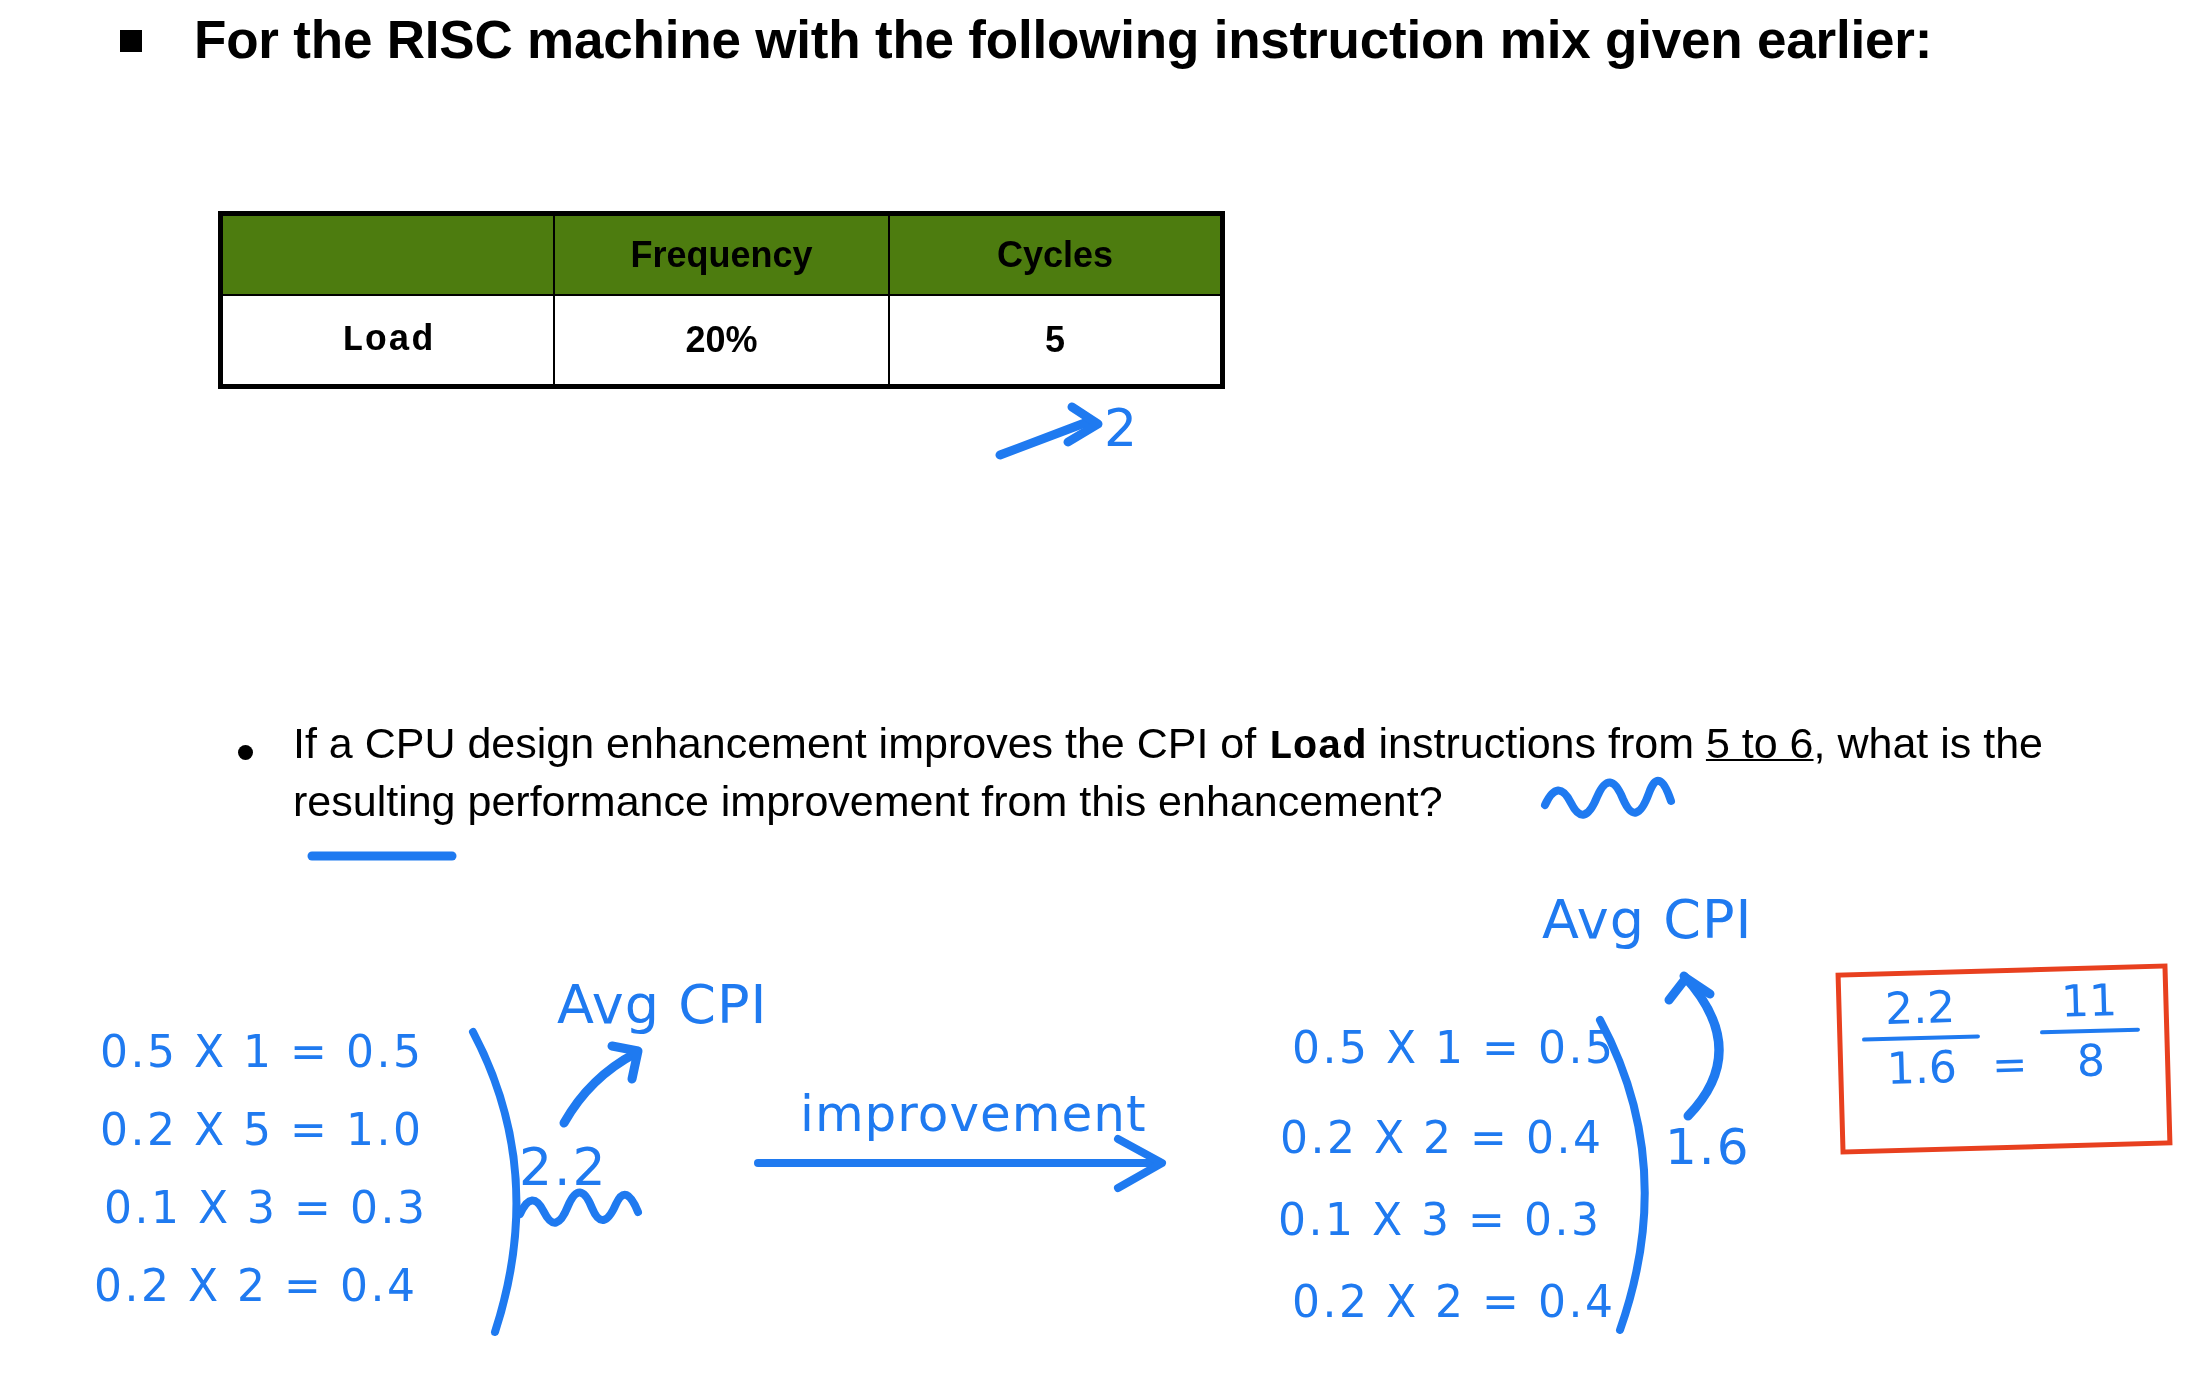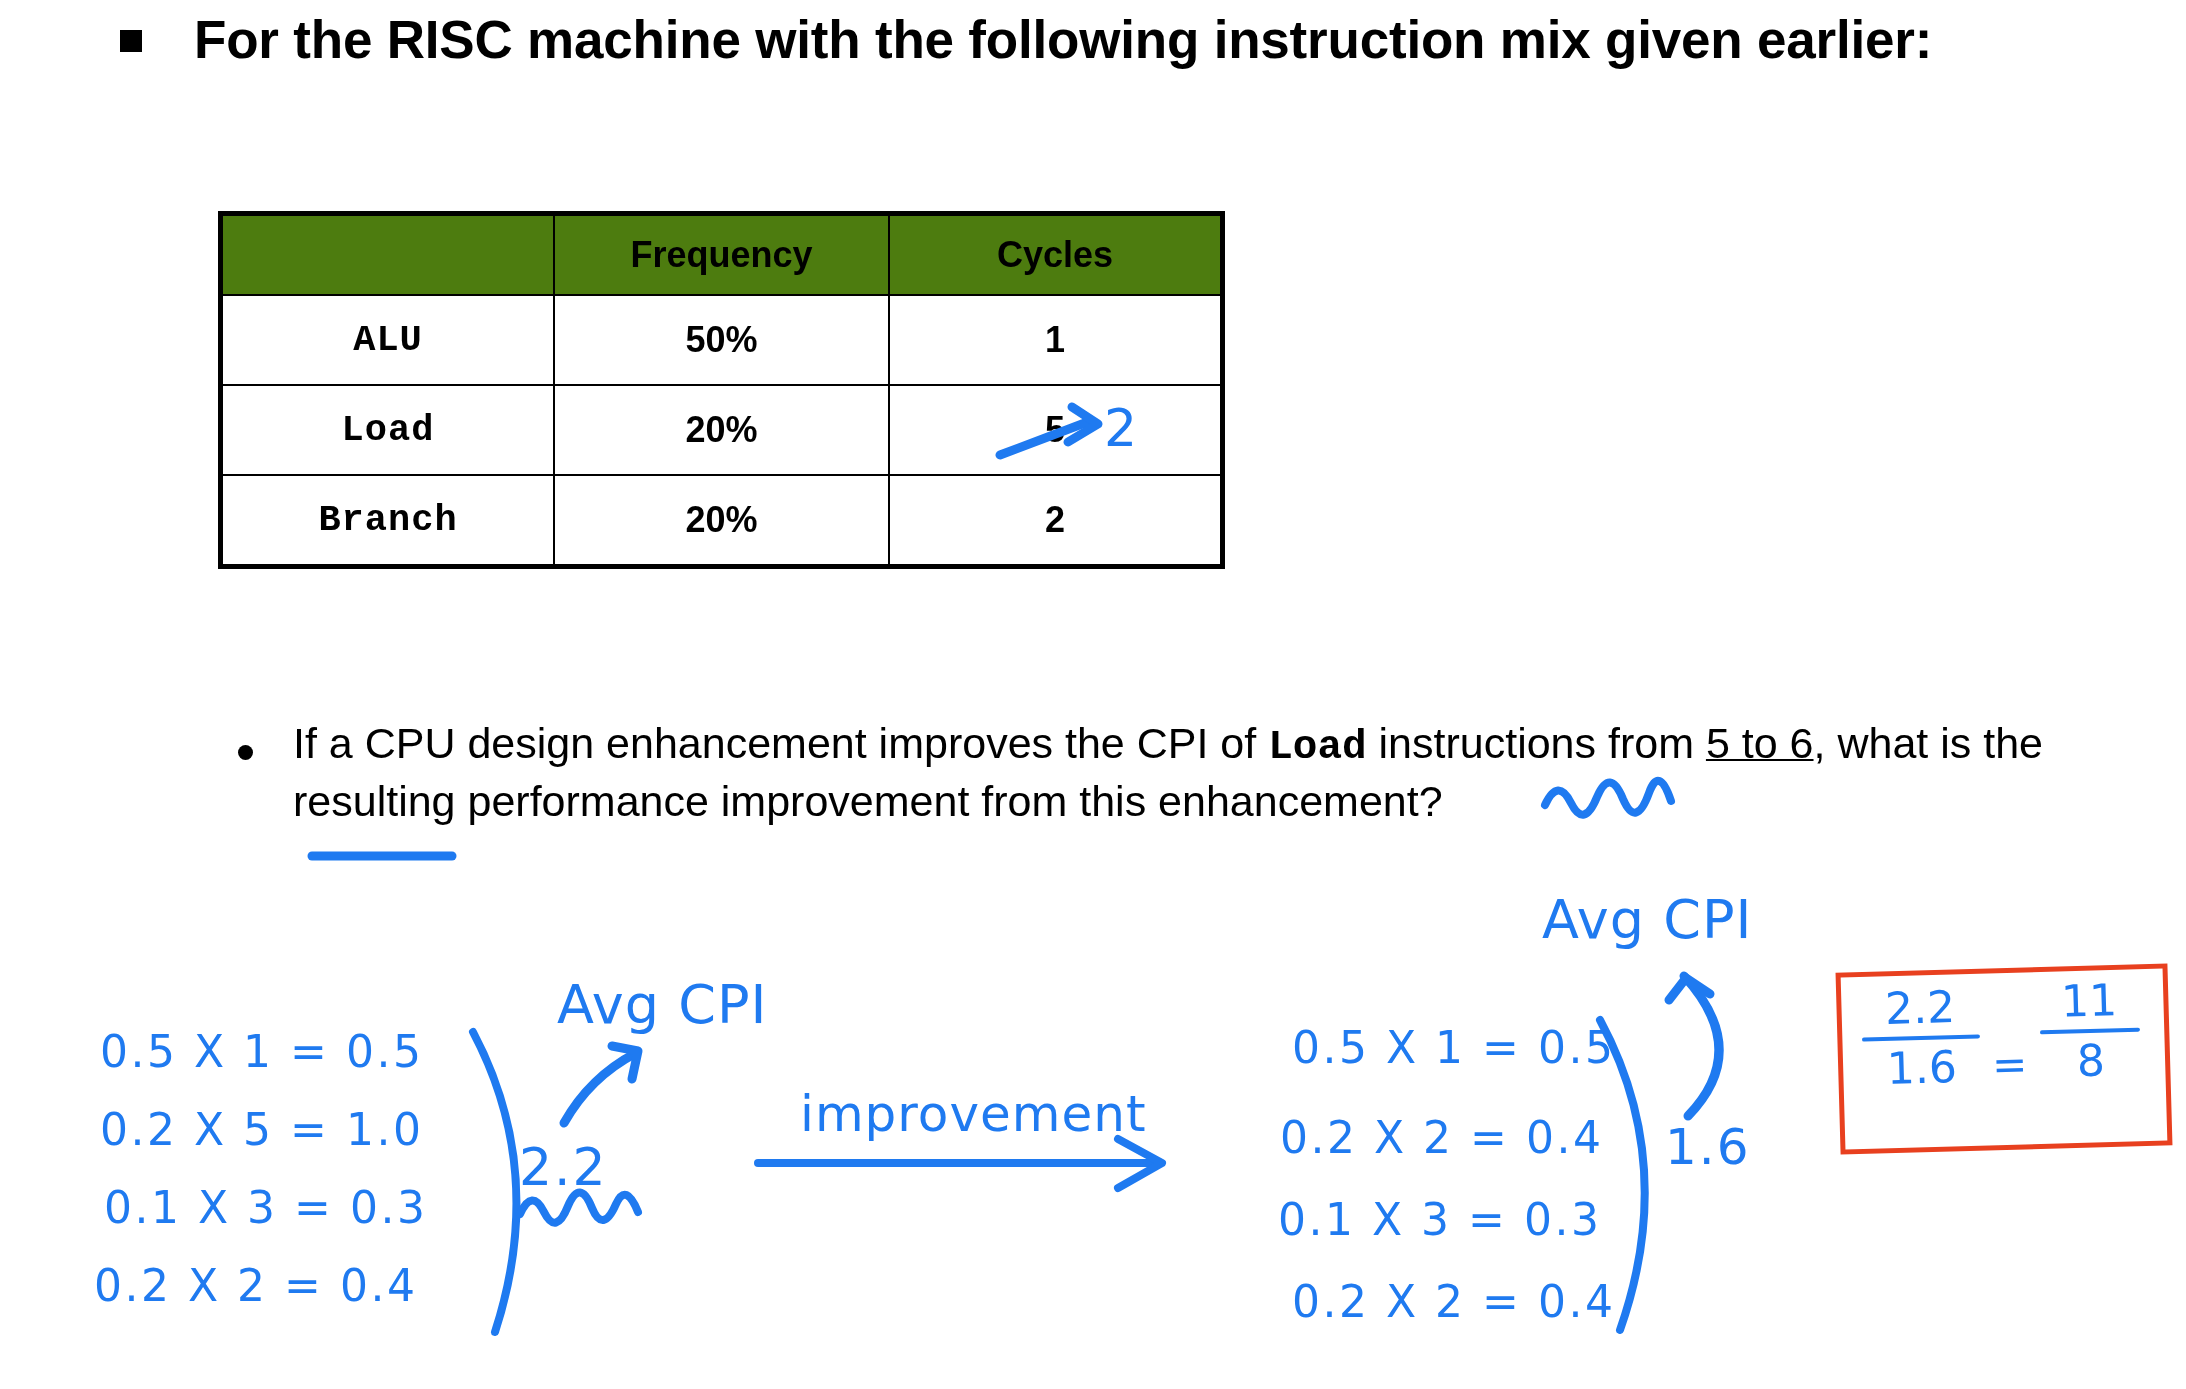--- a/index.html
+++ b/index.html
@@ -124,36 +124,26 @@
     <table class="mix">
       <thead>
         <tr>
           <th class="c-label"></th>
           <th class="c-freq">Frequency</th>
           <th class="c-cyc">Cycles</th>
         </tr>
       </thead>
       <tbody>
         <tr>
-          <td class="lbl">ALU</td>
-          <td class="val">50%</td>
-          <td class="val">1</td>
-        </tr>
-        <tr>
           <td class="lbl">Load</td>
           <td class="val">20%</td>
           <td class="val cyc-cell">
             <span>5</span>
           </td>
         </tr>
-        <tr>
-          <td class="lbl">Branch</td>
-          <td class="val">20%</td>
-          <td class="val">2</td>
-        </tr>
       </tbody>
     </table>
   </div>
 
   <div class="para-block">
     <div class="para-row">
       <div class="dot-bullet"></div>
       <div class="para-text"><span>If a CPU design enhancement improves the CPI of </span><span class="mono-b">Load</span><span> instructions from </span><span class="ul-5to2">5 to 6</span><span>, what is the resulting performance improvement from this enhancement?</span></div>
     </div>
   </div>

